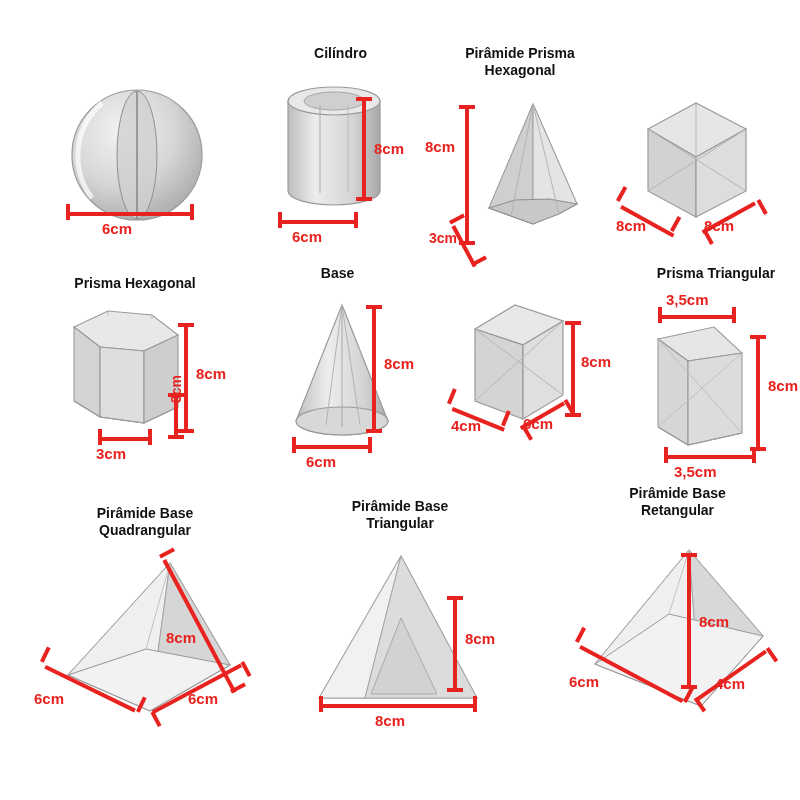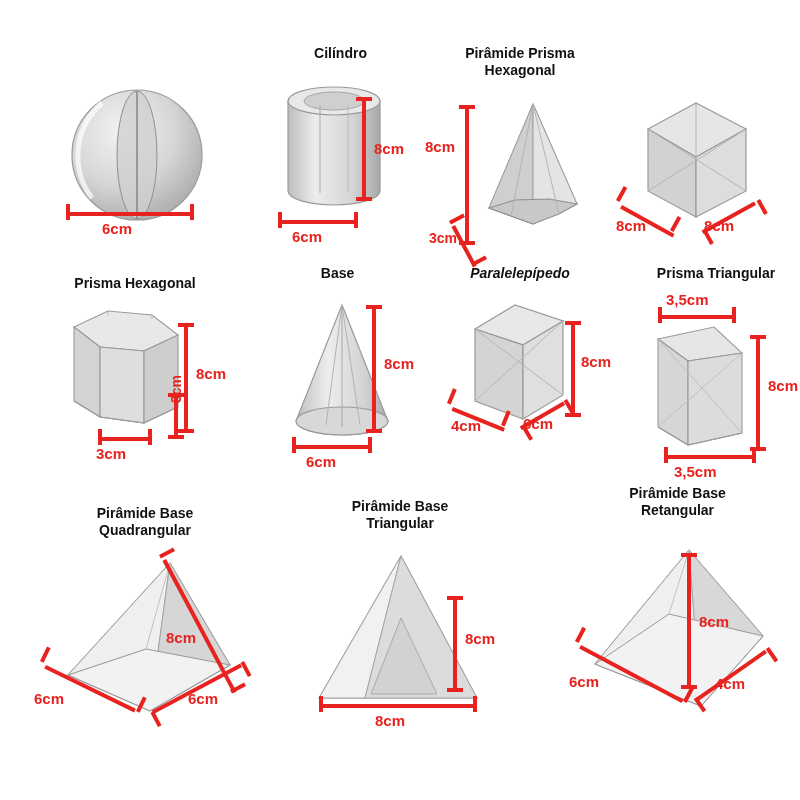--- a/index.html
+++ b/index.html
@@ -207,21 +207,20 @@
     <div class="cap h" style="left:116px;top:164px;"></div>
     <div class="dim" style="left:134px;top:90px;">8cm</div>
 
     <div class="bar h" style="left:42px;top:180px;width:80px;"></div>
     <div class="cap v" style="left:42px;top:172px;"></div>
     <div class="cap v" style="left:118px;top:172px;"></div>
     <div class="dim" style="left:56px;top:188px;">6cm</div>
   </div>
 
   <div class="shape-cell" style="left:425px;top:265px;width:190px;height:200px;">
-    <div class="shape-title italic">Paralelepípedo</div>
     <div class="art" style="left:34px;top:30px;">
       <svg width="130" height="140" viewBox="0 0 130 140">
         <polygon points="16,34 56,10 104,26 64,50" fill="#e8e8e8" stroke="#9a9a9a" stroke-width="1.2"></polygon>
         <polygon points="16,34 64,50 64,124 16,106" fill="#d4d4d4" stroke="#9a9a9a" stroke-width="1.2"></polygon>
         <polygon points="104,26 64,50 64,124 104,100" fill="#dfdfdf" stroke="#9a9a9a" stroke-width="1.2"></polygon>
         <path d="M16 34 L104 100 M104 26 L16 106" stroke="#b6b6b6" stroke-width="1"></path>
       </svg>
     </div>
 
     <div class="bar v" style="left:146px;top:56px;height:96px;"></div>

